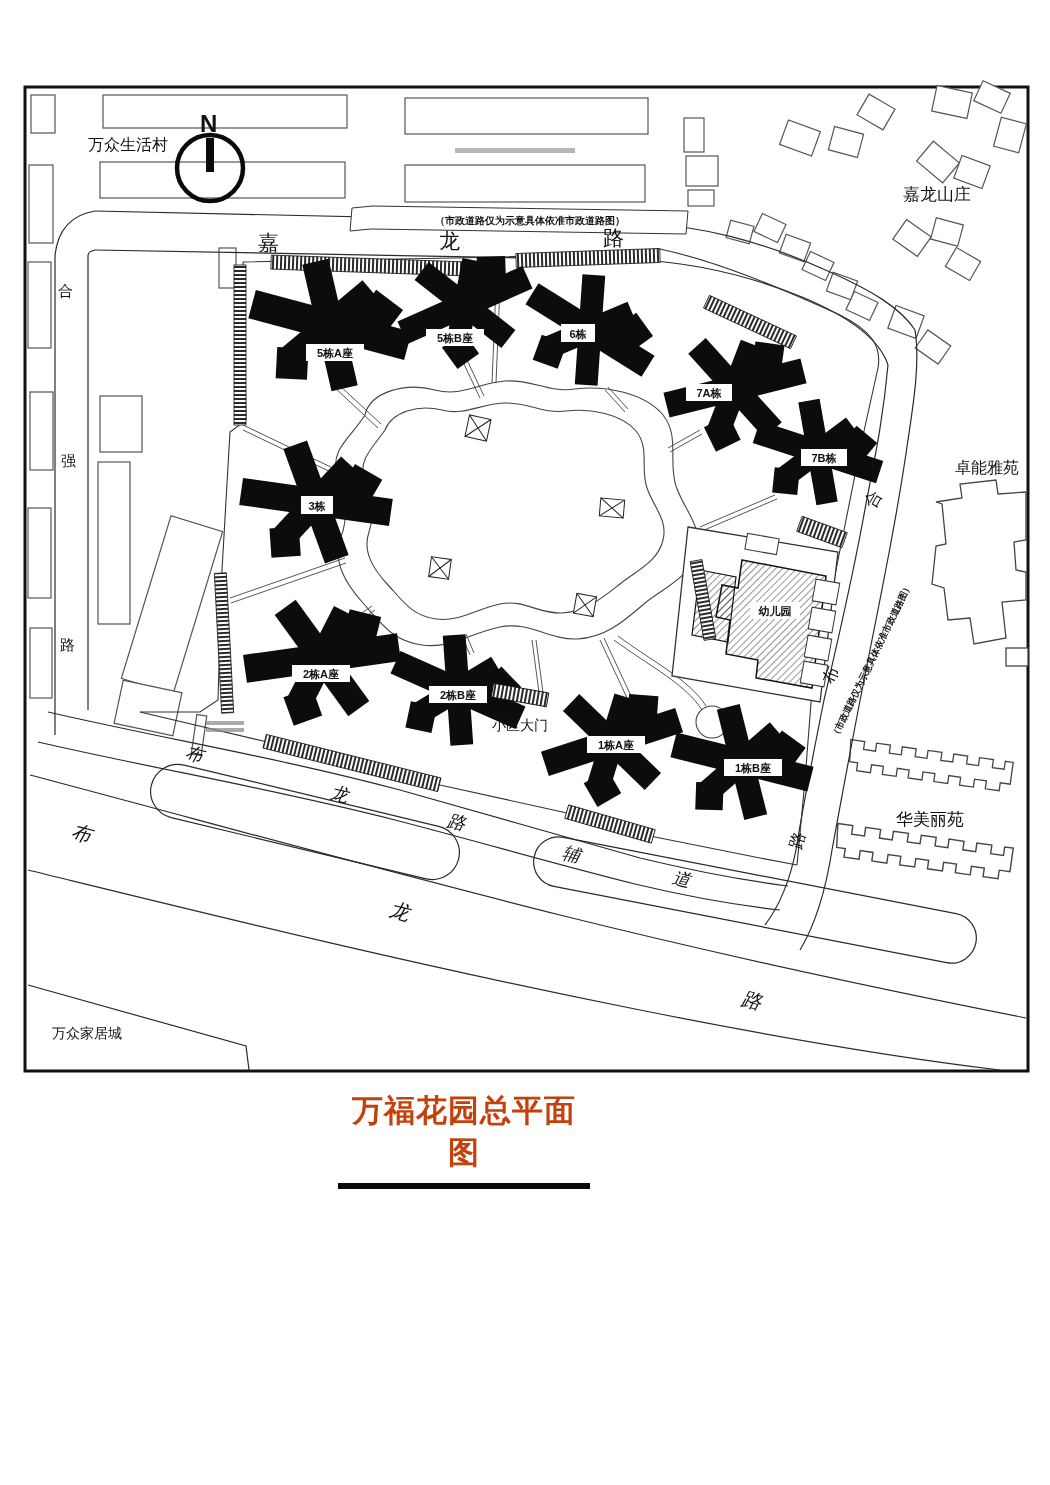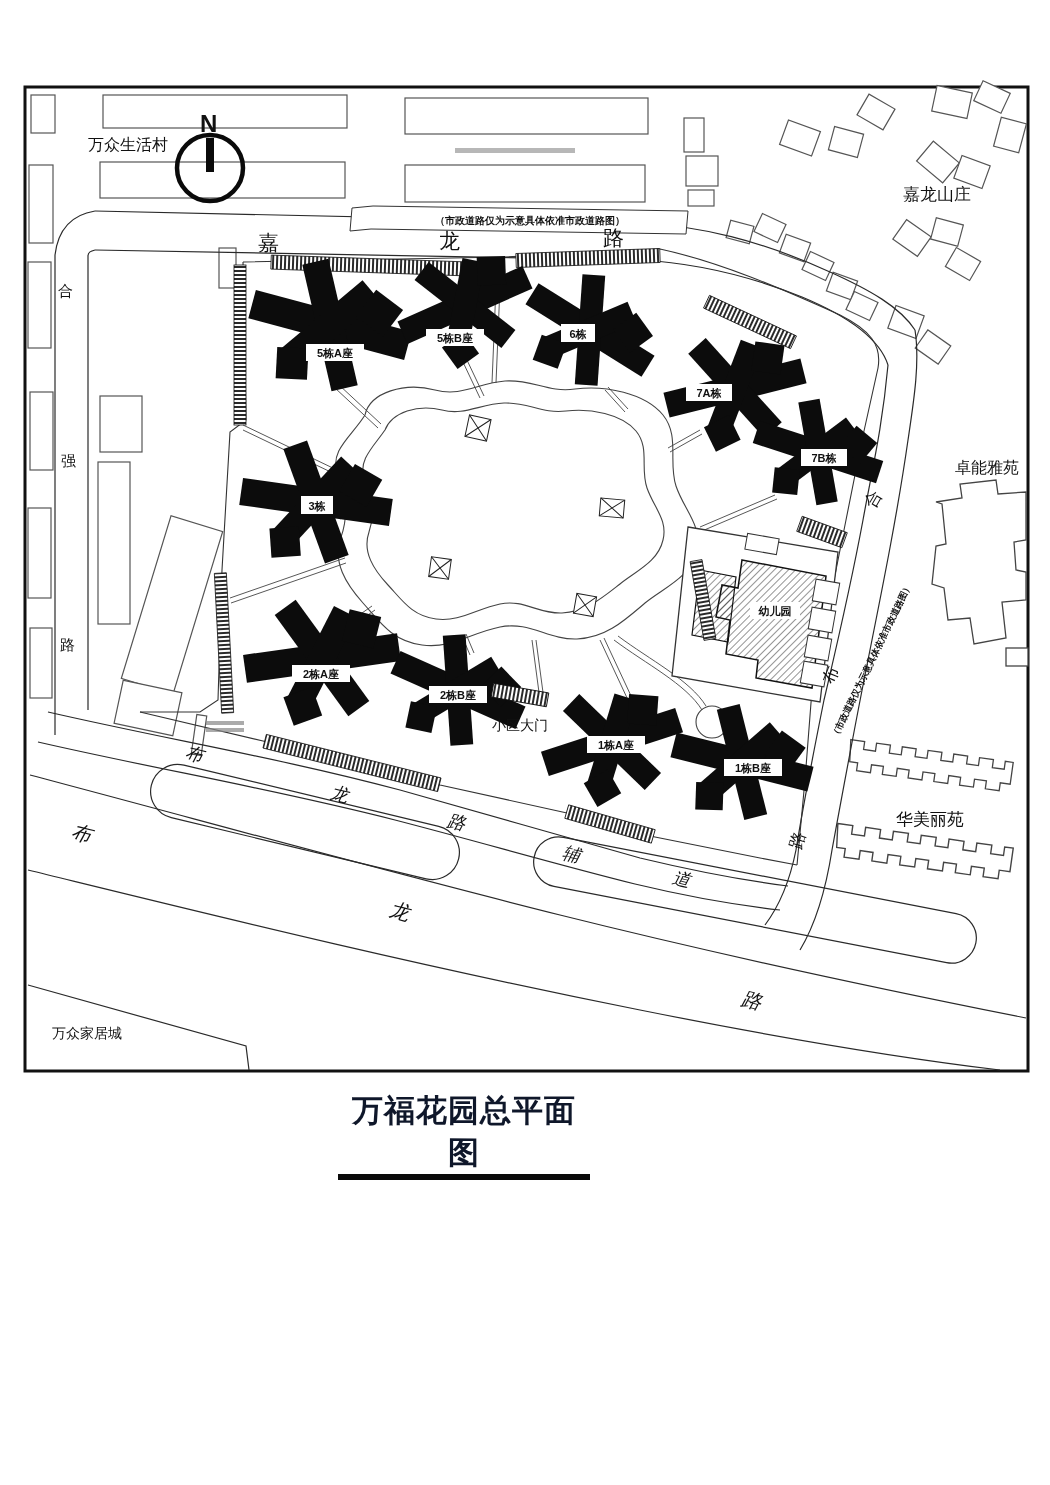--- a/index.html
+++ b/index.html
@@ -1,22 +1,22 @@
 <!DOCTYPE html>
 <html><head>
 <meta charset="utf-8">
 <style>
   html,body{margin:0;padding:0;background:#ffffff;}
   .page{position:relative;width:1050px;height:1485px;background:#fff;overflow:hidden;
         font-family:"Liberation Sans","DejaVu Sans",sans-serif;color:#111;}
   svg{position:absolute;left:0;top:0;}
   svg text{font-family:"Liberation Sans","DejaVu Sans",sans-serif;fill:#111;}
   .title{position:absolute;left:338px;top:1090px;width:252px;text-align:center;
-         font-size:31px;font-weight:bold;letter-spacing:1px;color:#0f172a;
-         border-bottom:6px solid #0a0a0a;padding-bottom:0;}
+         font-size:31px;font-weight:bold;letter-spacing:1px;color:#c2410c;
+         border-bottom:6px solid #0a0a0a;padding-bottom:9px;}
 </style>
 </head>
 <body>
 
 <div class="page">
 <svg width="1050" height="1485" viewBox="0 0 1050 1485">
   <defs>
     <pattern id="hatch" width="5" height="5" patternUnits="userSpaceOnUse" patternTransform="rotate(45)">
       <line x1="0" y1="0" x2="0" y2="5" stroke="#2a2a2a" stroke-width="1"></line>
     </pattern>

